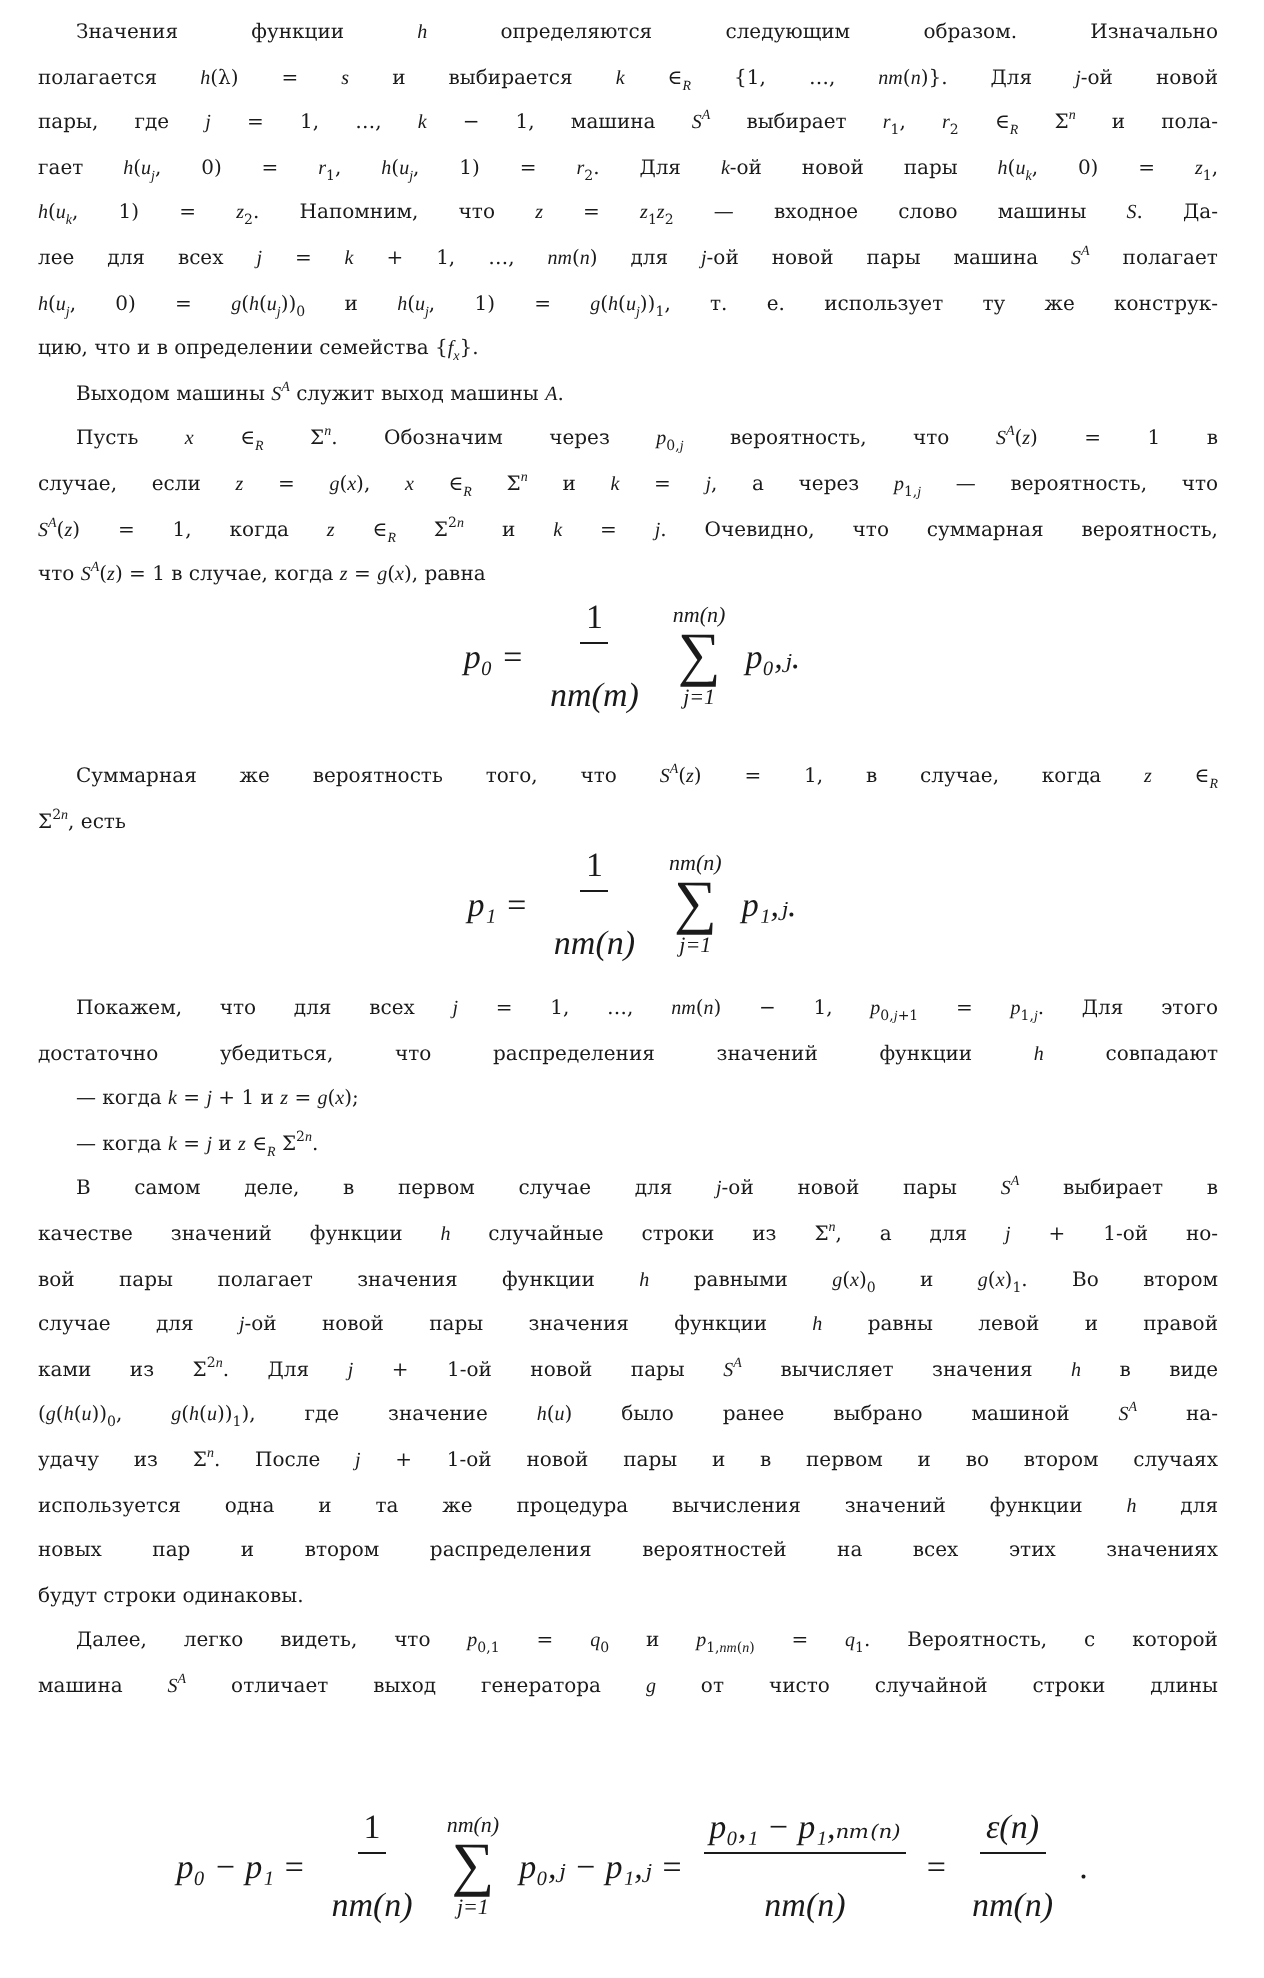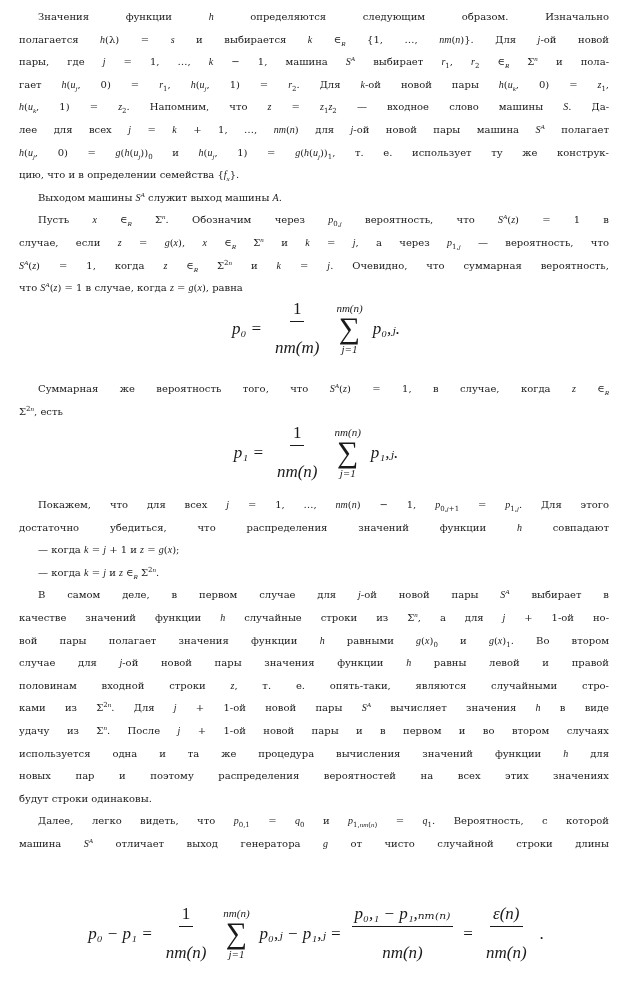--- a/index.html
+++ b/index.html
@@ -89,25 +89,25 @@
 <div class="page" style="top:494px;">
   <div id="block3">
       <span class="ln ind">Покажем, что для всех <i class="m">j</i> = 1, …, <i class="m">nm</i>(<i class="m">n</i>) − 1, <i class="m">p</i><sub>0,<i class="m">j</i>+1</sub> = <i class="m">p</i><sub>1,<i class="m">j</i></sub>. Для этого</span>
       <span class="ln">достаточно убедиться, что распределения значений функции <i class="m">h</i> совпадают</span>
       <span class="ln ind last">— когда <i class="m">k</i> = <i class="m">j</i> + 1 и <i class="m">z</i> = <i class="m">g</i>(<i class="m">x</i>);</span>
       <span class="ln ind last">— когда <i class="m">k</i> = <i class="m">j</i> и <i class="m">z</i> ∈<sub><i class="m">R</i></sub> Σ<sup>2<i class="m">n</i></sup>.</span>
       <span class="ln ind">В самом деле, в первом случае для <i class="m">j</i>-ой новой пары <i class="m">S</i><sup><i class="m">A</i></sup> выбирает в</span>
       <span class="ln">качестве значений функции <i class="m">h</i> случайные строки из Σ<sup><i class="m">n</i></sup>, а для <i class="m">j</i> + 1-ой но-</span>
       <span class="ln">вой пары полагает значения функции <i class="m">h</i> равными <i class="m">g</i>(<i class="m">x</i>)<sub>0</sub> и <i class="m">g</i>(<i class="m">x</i>)<sub>1</sub>. Во втором</span>
       <span class="ln">случае для <i class="m">j</i>-ой новой пары значения функции <i class="m">h</i> равны левой и правой</span>
-      <span class="ln">половинам входной строки <i class="m">z</i>, т. е. опять-таки, являются случайными стро-</span>
       <span class="ln">ками из Σ<sup>2<i class="m">n</i></sup>. Для <i class="m">j</i> + 1-ой новой пары <i class="m">S</i><sup><i class="m">A</i></sup> вычисляет значения <i class="m">h</i> в виде</span>
+      <span class="ln">(<i class="m">g</i>(<i class="m">h</i>(<i class="m">u</i>))<sub>0</sub>, <i class="m">g</i>(<i class="m">h</i>(<i class="m">u</i>))<sub>1</sub>), где значение <i class="m">h</i>(<i class="m">u</i>) было ранее выбрано машиной <i class="m">S</i><sup><i class="m">A</i></sup> на-</span>
       <span class="ln">удачу из Σ<sup><i class="m">n</i></sup>. После <i class="m">j</i> + 1-ой новой пары и в первом и во втором случаях</span>
       <span class="ln">используется одна и та же процедура вычисления значений функции <i class="m">h</i> для</span>
-      <span class="ln">новых пар и поэтому распределения вероятностей на всех этих значениях</span>
+      <span class="ln">новых пар и втором распределения вероятностей на всех этих значениях</span>
       <span class="ln last">будут строки одинаковы.</span>
       <span class="ln ind">Далее, легко видеть, что <i class="m">p</i><sub>0,1</sub> = <i class="m">q</i><sub>0</sub> и <i class="m">p</i><sub>1,<i class="m">nm</i>(<i class="m">n</i>)</sub> = <i class="m">q</i><sub>1</sub>. Вероятность, с которой</span>
       <span class="ln">машина <i class="m">S</i><sup><i class="m">A</i></sup> отличает выход генератора <i class="m">g</i> от чисто случайной строки длины</span>
     </div>
 </div>
 
 <div class="disp" style="top:905px;">
   <span class="eq">
     <span class="m">p₀ − p₁ =</span>
     <span class="frac">

